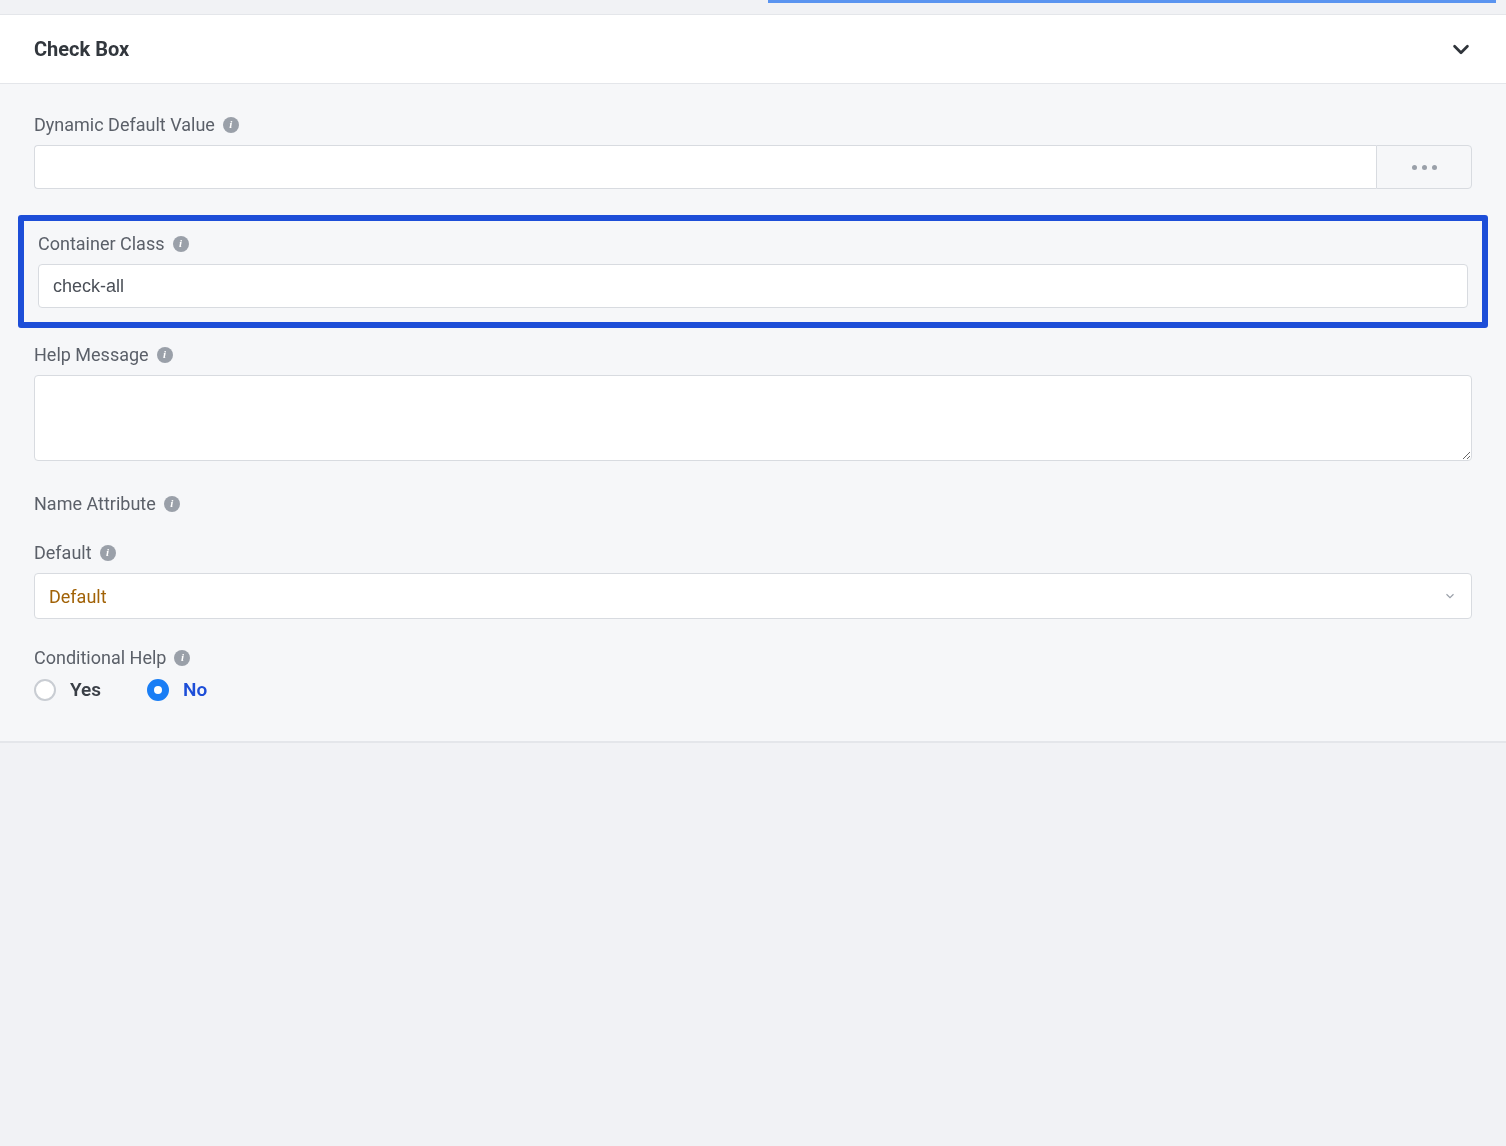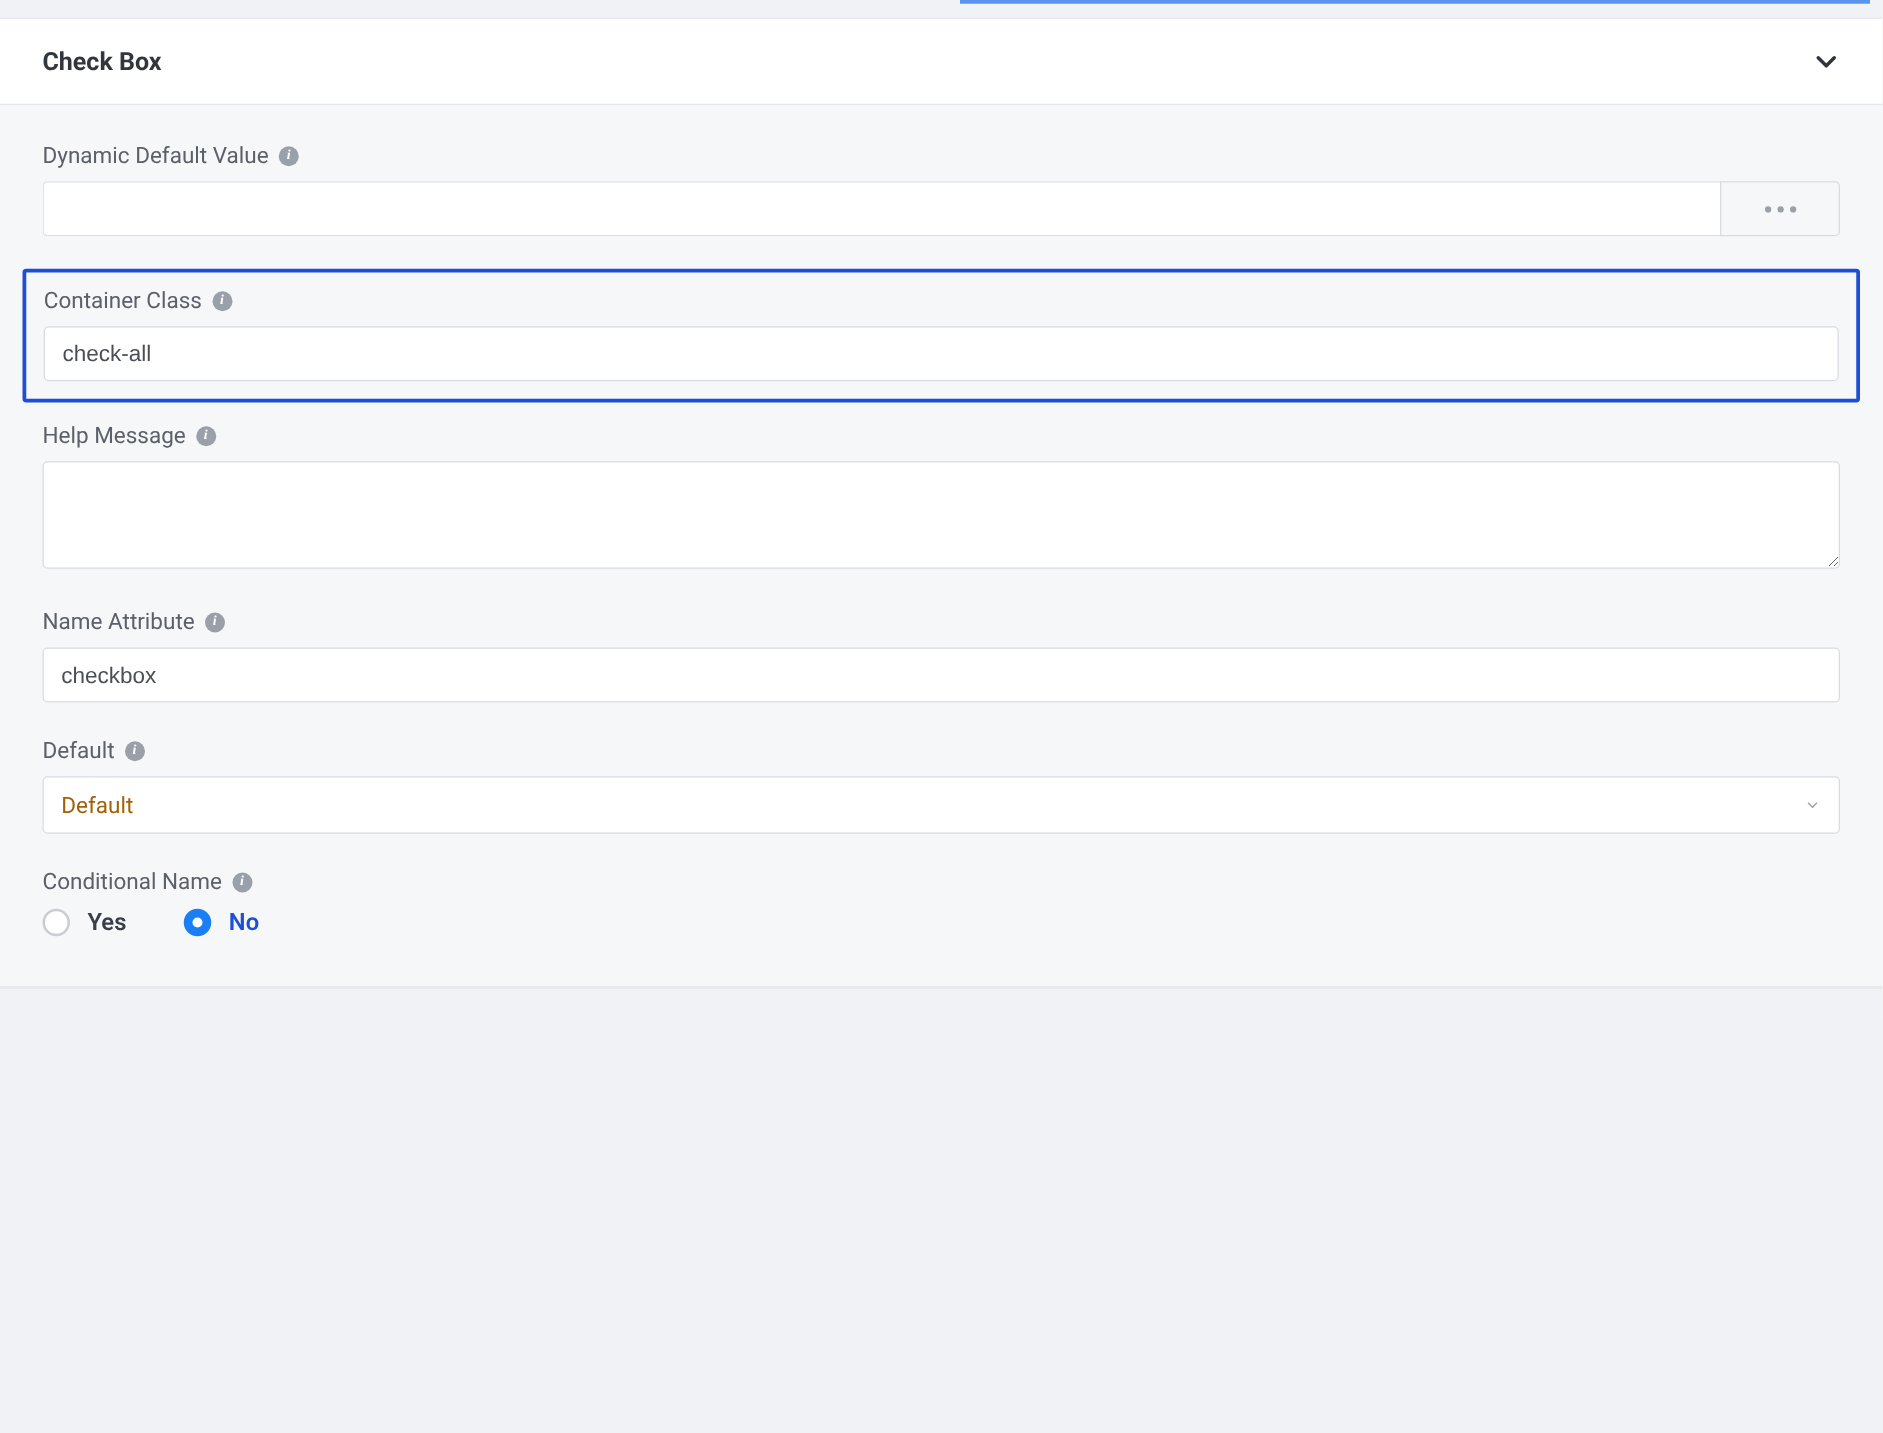--- a/index.html
+++ b/index.html
@@ -51,21 +51,21 @@
   }
   .chev svg { width: 22px; height: 22px; }
   .panel-body {
     background: #f6f7f9;
     padding: 30px 34px 40px 34px;
     border-bottom: 1px solid #e4e6ea;
   }
   .form-group { margin-bottom: 28px; }
   .form-group:last-child { margin-bottom: 0; }
   .form-group.highlighted {
-    border: 3px solid #1d4ed8;
+    border: 6px solid #1d4ed8;
     border-radius: 3px;
     padding: 12px 14px 14px 14px;
     margin-left: -16px;
     margin-right: -16px;
     margin-top: -2px;
     margin-bottom: 16px;
   }
   .label-row {
     display: flex;
     align-items: center;
@@ -252,41 +252,40 @@
         <span class="info-icon">i</span>
       </div>
       <textarea class="textarea-input" style=""></textarea>
     </div>
 
     <div class="form-group">
       <div class="label-row">
         <span>Name Attribute</span>
         <span class="info-icon">i</span>
       </div>
-      <input type="text" class="text-input" value="checkbox" style="">
     </div>
 
     <div class="form-group">
       <div class="label-row">
         <span>Default</span>
         <span class="info-icon">i</span>
       </div>
       <div class="select-wrap">
         <div class="select-display">Default</div>
         <span class="select-caret">
           <svg viewBox="0 0 24 24" fill="none" stroke="#b4b9c1" stroke-width="2">
               <polyline points="6 9 12 15 18 9"></polyline>
             </svg>
         </span>
       </div>
     </div>
 
     <div class="form-group">
       <div class="label-row">
-        <span>Conditional Name</span>
+        <span>Conditional Help</span>
         <span class="info-icon">i</span>
       </div>
       <div class="radio-row">
         <div class="radio-option">
           <span class="radio-circle"></span>
           <span class="radio-label">Yes</span>
         </div>
         <div class="radio-option selected">
           <span class="radio-circle"></span>
           <span class="radio-label">No</span>

